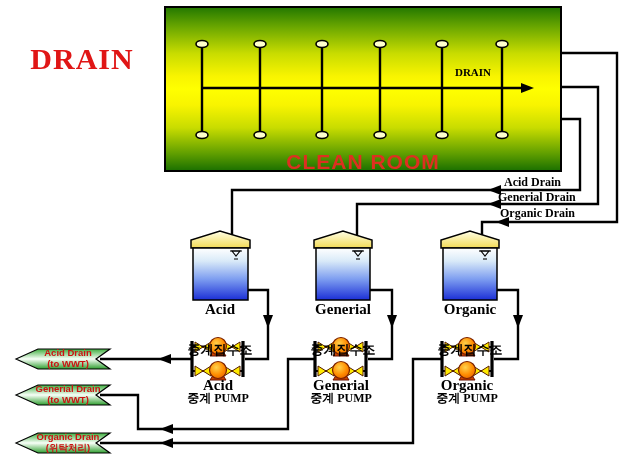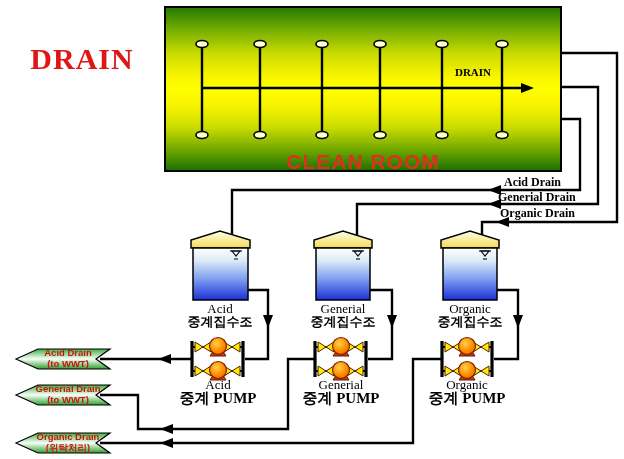--- a/index.html
+++ b/index.html
@@ -12,23 +12,23 @@
   svg.layer{position:absolute;left:0;top:0;z-index:2;}
   .lbl{position:absolute;z-index:3;white-space:nowrap;}
   .title{left:2px;top:42px;width:160px;text-align:center;color:#e01616;
          font-weight:bold;font-size:30px;line-height:34px;letter-spacing:1px;}
   .cleanroom-name{left:268px;top:150px;width:190px;text-align:center;color:#dd3020;
          font-family:"Liberation Sans",sans-serif;font-weight:bold;font-size:21px;letter-spacing:1px;}
   .drain-word{left:448px;top:66px;width:50px;text-align:center;color:#000;
          font-weight:bold;font-size:11px;}
   .dline{color:#000;font-weight:bold;font-size:12px;}
   .tank-label,.pump-label{width:110px;text-align:center;color:#000;}
-  .t-en{font-weight:normal;font-size:13px;line-height:12px;}
-  .t-ko{font-weight:bold;font-size:13px;line-height:14px;font-family:"Liberation Sans",sans-serif;}
-  .p-ko{font-weight:bold;font-size:15px;line-height:14px;}
+  .t-en{font-weight:bold;font-size:15px;line-height:12px;}
+  .t-ko{font-weight:bold;font-size:13px;line-height:14px;font-family:"Liberation Sans",sans-serif;margin-top:28px;}
+  .p-ko{font-weight:bold;font-size:12px;line-height:14px;}
   .banner-label{width:80px;left:28px;text-align:center;color:#cc1111;
          font-family:"Liberation Sans",sans-serif;font-weight:bold;font-size:9.5px;line-height:10.5px;}
 </style>
 </head>
 <body>
 
 <div class="stage">
 
   <div class="cleanroom-box"></div>
 

